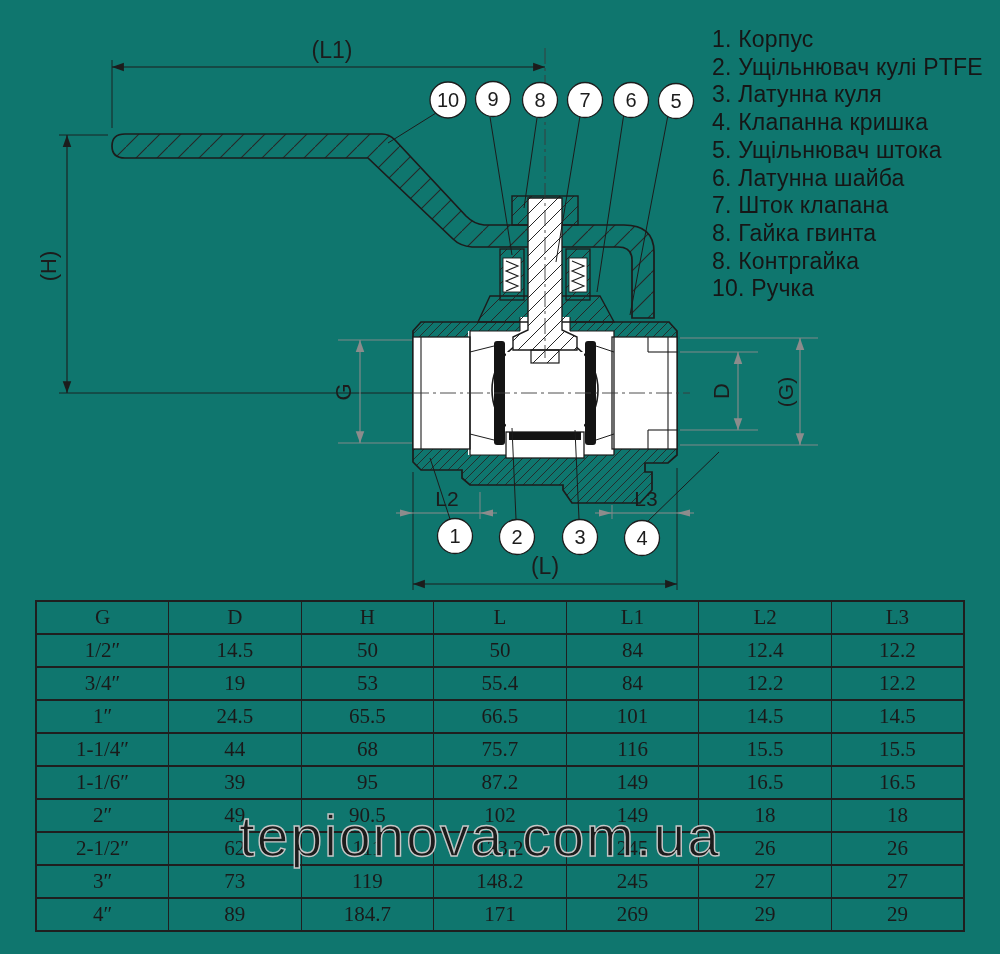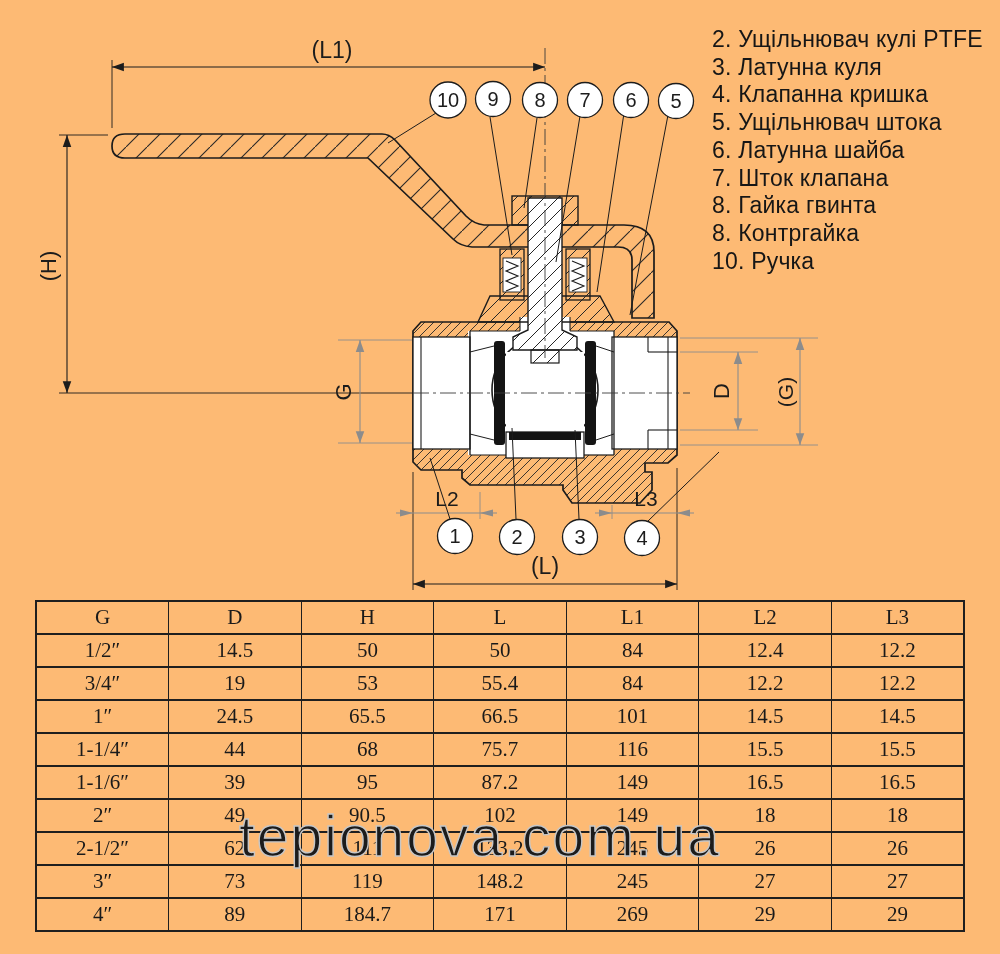--- a/index.html
+++ b/index.html
@@ -1,16 +1,16 @@
 <!DOCTYPE html>
 <html><head>
 <meta charset="utf-8">
 <style>
   html,body { margin:0; padding:0; background:#ffffff; }
-  .stage { position:relative; width:1000px; height:954px; background:#fdba74; overflow:hidden;
+  .stage { position:relative; width:1000px; height:954px; background:#0f766e; overflow:hidden;
            font-family:"Liberation Sans", sans-serif; }
   svg text { font-family:"Liberation Sans", sans-serif; fill:#1c1c1c; }
   .drawing { position:absolute; left:0; top:0; }
   .parts { position:absolute; left:712px; top:26px; width:288px;
            list-style:none; margin:0; padding:0;
            font-size:23px; line-height:27.7px; color:#161616; letter-spacing:0.2px; }
   .sizes { position:absolute; left:35px; top:600px; width:930px; height:331px;
            border-collapse:collapse; table-layout:fixed;
            font-family:"Liberation Serif", serif; font-size:21px; color:#1a1a1a; }
   .sizes th, .sizes td { border-left:1.4px solid #1f1f1f; border-right:1.4px solid #1f1f1f;
@@ -215,20 +215,21 @@
         <text x="580" y="544" text-anchor="middle">3</text>
       </g>
       <g>
         <circle cx="642" cy="538" r="17.5" fill="#fff" stroke="#1c1c1c" stroke-width="1.3"></circle>
         <text x="642" y="545" text-anchor="middle">4</text>
       </g>
     </g>
   </svg>
 
   <ul class="parts">
+      <li>1. Корпус</li>
       <li>2. Ущільнювач кулі PTFE</li>
       <li>3. Латунна куля</li>
       <li>4. Клапанна кришка</li>
       <li>5. Ущільнювач штока</li>
       <li>6. Латунна шайба</li>
       <li>7. Шток клапана</li>
       <li>8. Гайка гвинта</li>
       <li>8. Контргайка</li>
       <li>10. Ручка</li>
     </ul>

